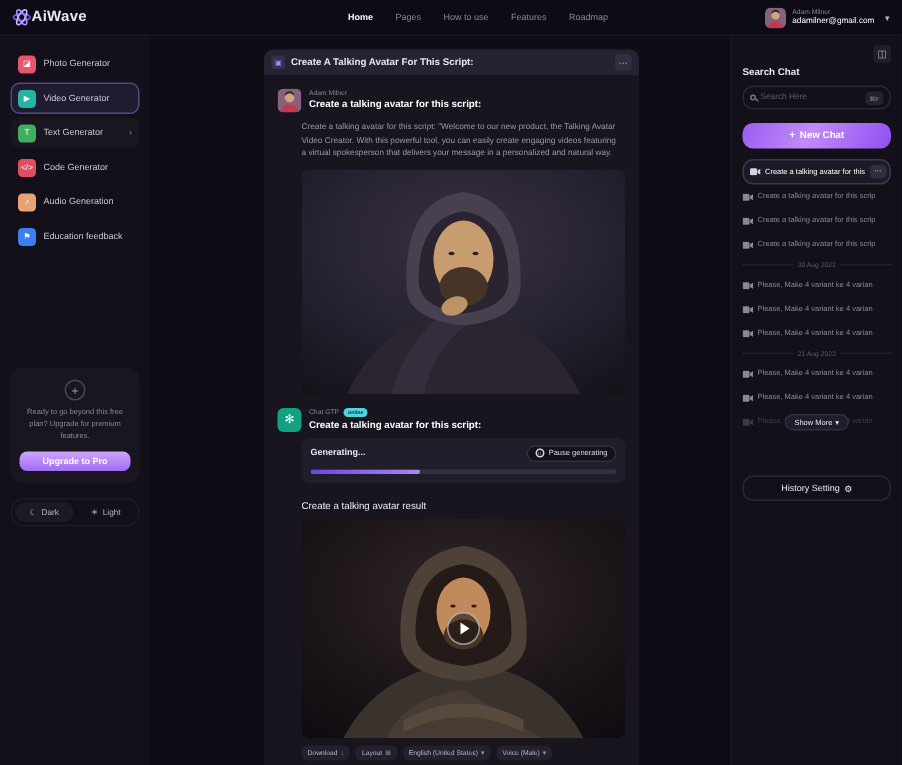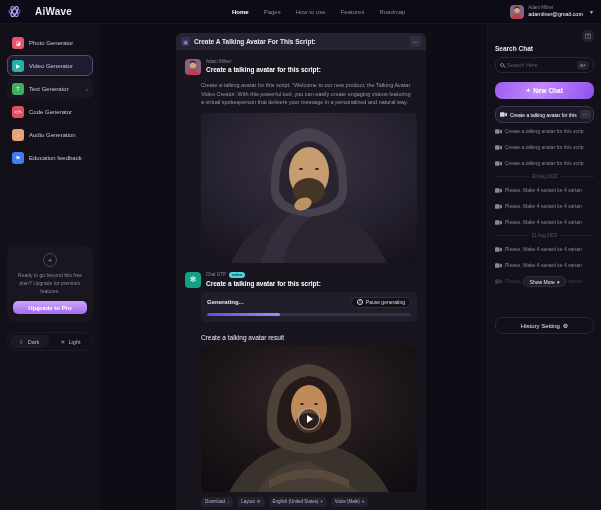--- a/index.html
+++ b/index.html
@@ -2,21 +2,21 @@
 <html><head>
 <meta charset="utf-8">
 <style>
   *{box-sizing:border-box;margin:0;padding:0}
   html,body{width:601px;height:510px;overflow:hidden}
   body{background:#0b0913;font-family:"Liberation Sans",sans-serif;color:#e9e7f0}
   .app{display:flex;flex-direction:column;height:100%}
 
   
   header{height:24px;flex:0 0 auto;display:flex;align-items:center;background:#0d0b15;border-bottom:1px solid #1a1724;padding:0 8px}
-  .brand{display:flex;align-items:center;gap:14px;width:96px}
+  .brand{display:flex;align-items:center;gap:0;width:96px}
   .brand-name{font-size:10px;font-weight:bold;letter-spacing:.2px}
   nav{display:flex;gap:15px;margin-left:128px}
   .nav-item{font-size:6px;color:#8a8794;cursor:pointer}
   .nav-item.active{color:#fff;font-weight:bold}
   .user{margin-left:auto;display:flex;align-items:center;gap:4px}
   .user-avatar{width:14px;height:14px;border-radius:4px;overflow:hidden}
   .user-meta{display:flex;flex-direction:column;line-height:1.3}
   .user-name{font-size:4.5px;color:#8a8794}
   .user-email{font-size:5.5px;color:#fff}
   .user-chev{font-size:6px;color:#b9b6c5;margin-left:3px}

